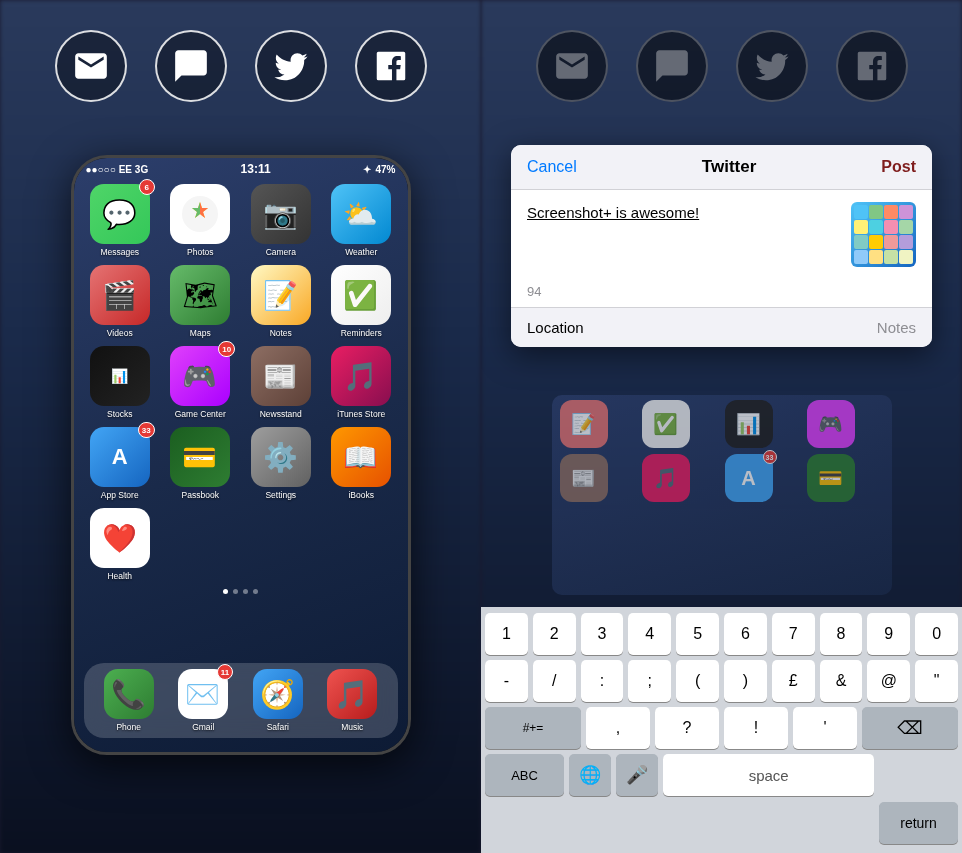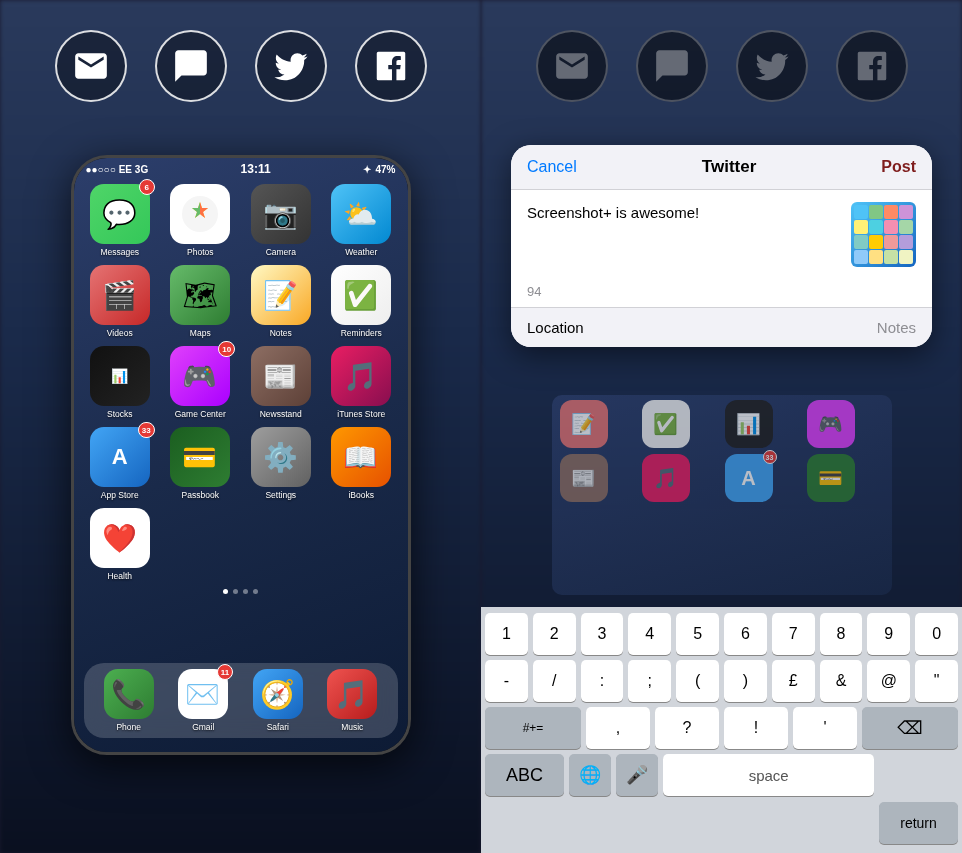--- a/index.html
+++ b/index.html
@@ -245,21 +245,21 @@
       fill: rgba(255,255,255,0.35);
     }
 
     
     .twitter-dialog {
       position: absolute;
       top: 145px;
       left: 30px;
       right: 30px;
       background: #f2f2f7;
-      border-radius: 20px;
+      border-radius: 10px;
       z-index: 10;
       overflow: hidden;
       box-shadow: 0 8px 30px rgba(0,0,0,0.5);
     }
 
     .dialog-header {
       display: flex;
       align-items: center;
       justify-content: space-between;
       padding: 12px 16px;
@@ -286,20 +286,21 @@
       font-weight: 600;
       cursor: pointer;
     }
 
     .dialog-body {
       padding: 12px 16px;
       display: flex;
       gap: 12px;
       min-height: 90px;
       background: white;
+      text-decoration: underline;
     }
 
     .dialog-text-area {
       flex: 1;
       font-size: 15px;
       color: #000;
       line-height: 1.4;
     }
 
     .dialog-screenshot {
@@ -779,20 +780,20 @@
     <div class="key-row">
       <div class="key key-dark key-special" style="font-size:12px;">#+=</div>
       <div class="key key-sym">,</div>
       <div class="key key-sym">?</div>
       <div class="key key-sym">!</div>
       <div class="key key-sym">'</div>
       <div class="key key-dark key-delete" style="flex:1.5; font-size:18px;">⌫</div>
     </div>
 
     <div class="key-row">
-      <div class="key key-dark key-special" style="font-size:18px;">ABC</div>
+      <div class="key key-dark key-special" style="font-size:13px;">ABC</div>
       <div class="key key-dark" style="flex:0.8; font-size:18px;">🌐</div>
       <div class="key key-dark key-mic" style="flex:0.8; font-size:18px;">🎤</div>
       <div class="key key-space" style="font-size:15px; color:#555;">space</div>
       <div class="key key-dark key-return" style="font-size:14px;">return</div>
     </div>
   </div>
 </div>
 
 </body></html>

